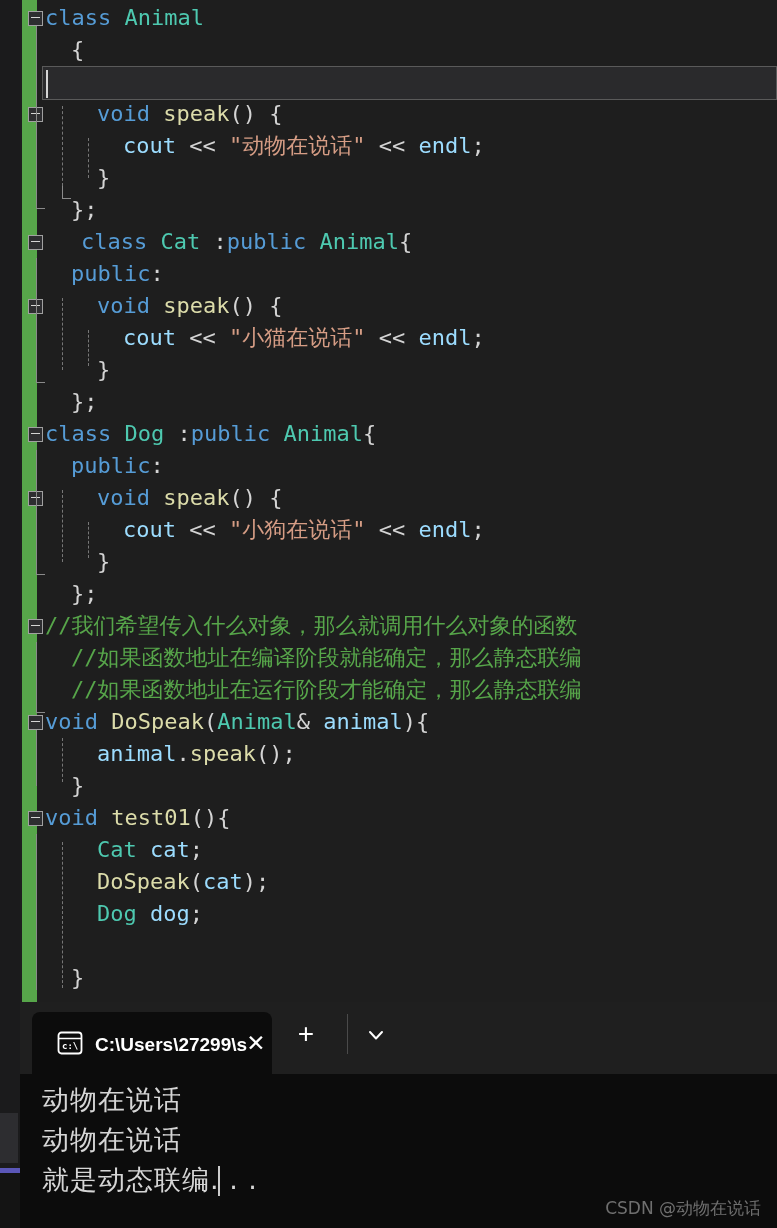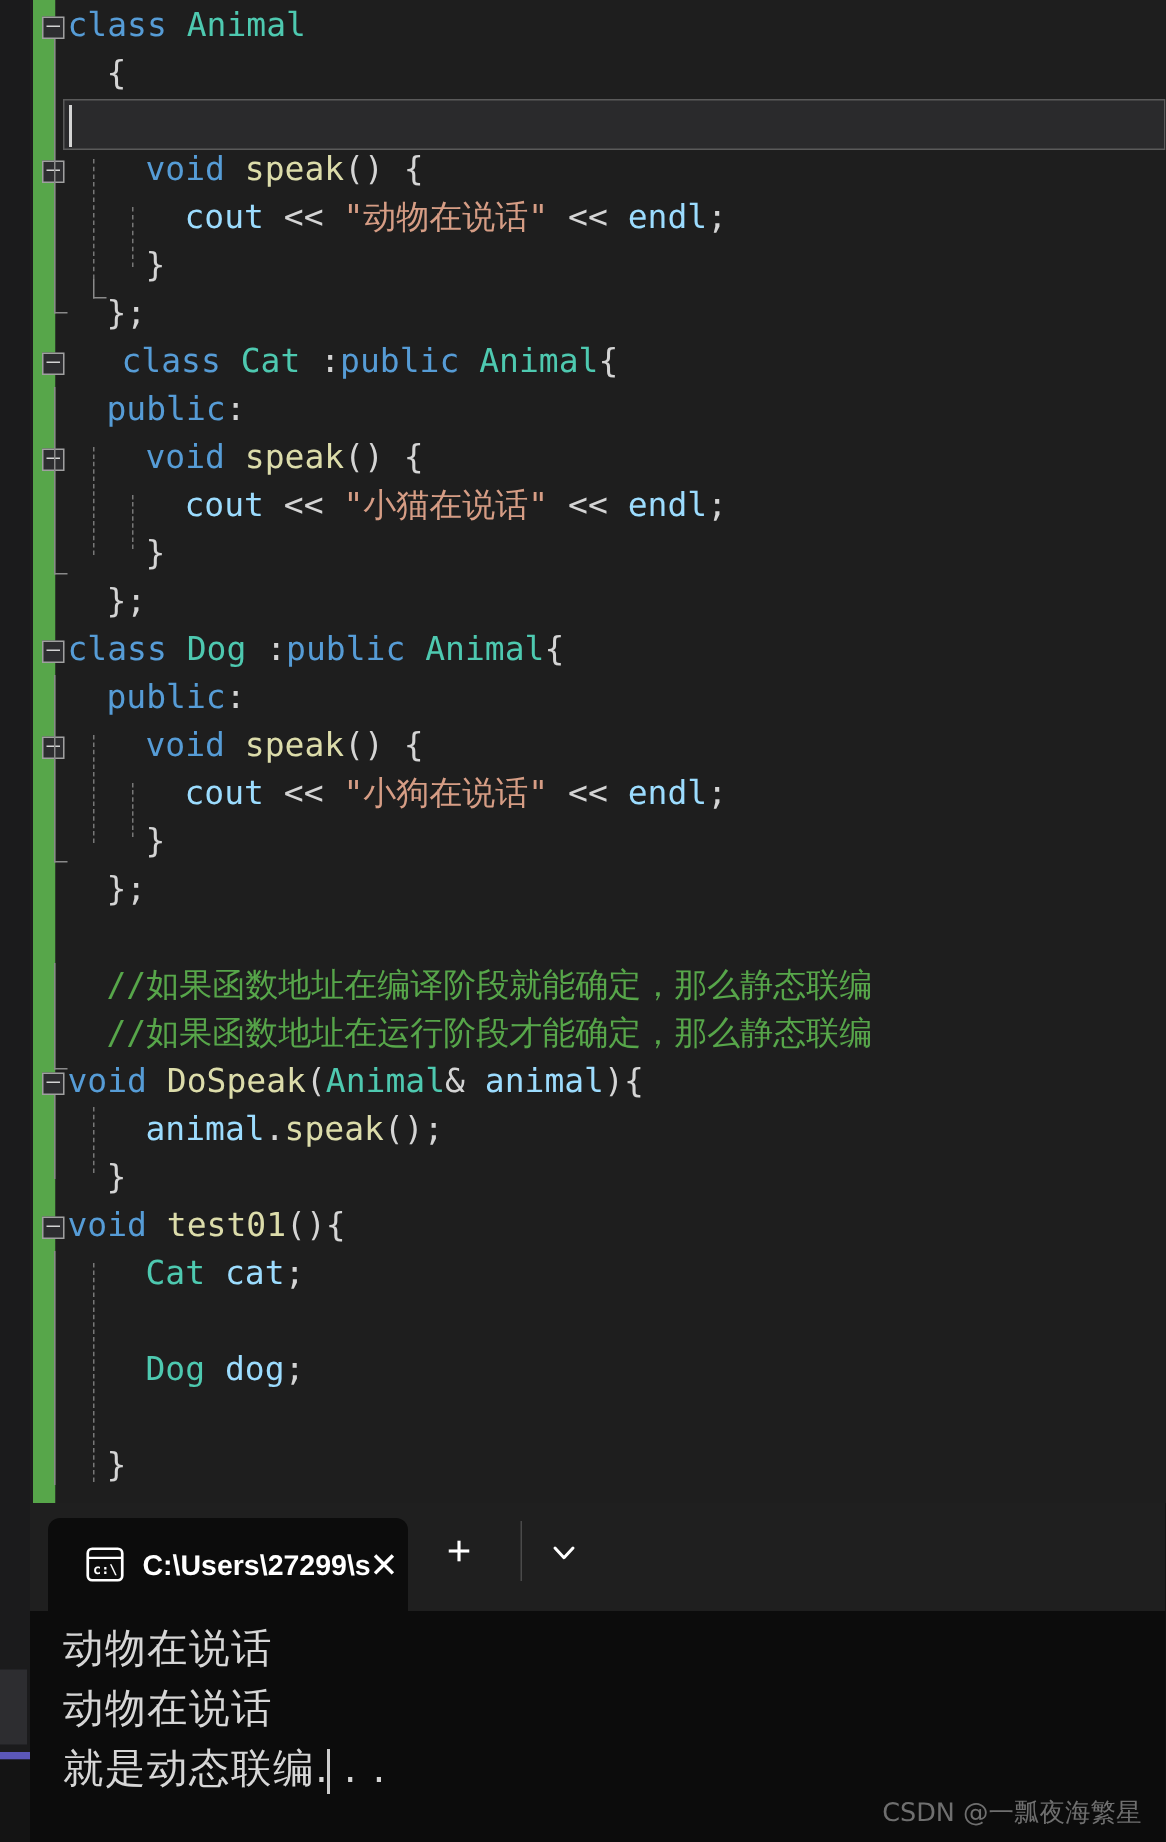--- a/index.html
+++ b/index.html
@@ -137,27 +137,29 @@
       <div class="line" style="top: 290px;"><span class="fold" style="left: 28px;"></span><span class="txt" style="left: 97px;"><span class="k">void</span><span class="pln"> </span><span class="fn">speak</span><span class="pln">() {</span></span></div>
       <div class="line" style="top: 322px;"><span class="txt" style="left: 123px;"><span class="var">cout</span><span class="pln"> &lt;&lt; </span><span class="str">"小猫在说话"</span><span class="pln"> &lt;&lt; </span><span class="var">endl</span><span class="pln">;</span></span></div>
       <div class="line" style="top: 354px;"><span class="txt" style="left: 97px;"><span class="pln">}</span></span></div>
       <div class="line" style="top: 386px;"><span class="txt" style="left: 71px;"><span class="pln">};</span></span></div>
       <div class="line" style="top: 418px;"><span class="fold" style="left: 28px;"></span><span class="txt" style="left: 45px;"><span class="k">class</span><span class="pln"> </span><span class="typ">Dog</span><span class="pln"> :</span><span class="k">public</span><span class="pln"> </span><span class="typ">Animal</span><span class="pln">{</span></span></div>
       <div class="line" style="top: 450px;"><span class="txt" style="left: 71px;"><span class="k">public</span><span class="pln">:</span></span></div>
       <div class="line" style="top: 482px;"><span class="fold" style="left: 28px;"></span><span class="txt" style="left: 97px;"><span class="k">void</span><span class="pln"> </span><span class="fn">speak</span><span class="pln">() {</span></span></div>
       <div class="line" style="top: 514px;"><span class="txt" style="left: 123px;"><span class="var">cout</span><span class="pln"> &lt;&lt; </span><span class="str">"小狗在说话"</span><span class="pln"> &lt;&lt; </span><span class="var">endl</span><span class="pln">;</span></span></div>
       <div class="line" style="top: 546px;"><span class="txt" style="left: 97px;"><span class="pln">}</span></span></div>
       <div class="line" style="top: 578px;"><span class="txt" style="left: 71px;"><span class="pln">};</span></span></div>
+      <div class="line" style="top: 610px;"><span class="fold" style="left: 28px;"></span><span class="txt" style="left: 45px;"><span class="cmt">//我们希望传入什么对象，那么就调用什么对象的函数</span></span></div>
       <div class="line" style="top: 642px;"><span class="txt" style="left: 71px;"><span class="cmt">//如果函数地址在编译阶段就能确定，那么静态联编</span></span></div>
       <div class="line" style="top: 674px;"><span class="txt" style="left: 71px;"><span class="cmt">//如果函数地址在运行阶段才能确定，那么静态联编</span></span></div>
       <div class="line" style="top: 706px;"><span class="fold" style="left: 28px;"></span><span class="txt" style="left: 45px;"><span class="k">void</span><span class="pln"> </span><span class="fn">DoSpeak</span><span class="pln">(</span><span class="typ">Animal</span><span class="pln">&amp; </span><span class="var">animal</span><span class="pln">){</span></span></div>
       <div class="line" style="top: 738px;"><span class="txt" style="left: 97px;"><span class="var">animal</span><span class="pln">.</span><span class="fn">speak</span><span class="pln">();</span></span></div>
       <div class="line" style="top: 770px;"><span class="txt" style="left: 71px;"><span class="pln">}</span></span></div>
       <div class="line" style="top: 802px;"><span class="fold" style="left: 28px;"></span><span class="txt" style="left: 45px;"><span class="k">void</span><span class="pln"> </span><span class="fn">test01</span><span class="pln">(){</span></span></div>
       <div class="line" style="top: 834px;"><span class="txt" style="left: 97px;"><span class="typ">Cat</span><span class="pln"> </span><span class="var">cat</span><span class="pln">;</span></span></div>
+      <div class="line" style="top: 866px;"><span class="txt" style="left: 97px;"><span class="fn">DoSpeak</span><span class="pln">(</span><span class="var">cat</span><span class="pln">);</span></span></div>
       <div class="line" style="top: 898px;"><span class="txt" style="left: 97px;"><span class="typ">Dog</span><span class="pln"> </span><span class="var">dog</span><span class="pln">;</span></span></div>
       <div class="line" style="top: 962px;"><span class="txt" style="left: 71px;"><span class="pln">}</span></span></div>
       <div class="vline solid" style="left: 36px; top: 26px; height: 170px;"></div>
       <div class="lcorner" style="left: 36px; top: 196px; height: 12px;"></div>
       <div class="vline dash" style="left: 62px; top: 106px; height: 80px;"></div>
       <div class="lcorner" style="left: 62px; top: 186px; height: 12px;"></div>
       <div class="vline dash" style="left: 88px; top: 138px; height: 40px;"></div>
       <div class="vline solid" style="left: 36px; top: 258px; height: 112px;"></div>
       <div class="lcorner" style="left: 36px; top: 370px; height: 12px;"></div>
       <div class="vline dash" style="left: 62px; top: 298px; height: 72px;"></div>
@@ -209,15 +211,15 @@
       </svg>
     </span>
   </div>
 
   <div class="term-body">
     <div class="cline" style="top:8px;">动物在说话</div>
     <div class="cline" style="top:48px;">动物在说话</div>
     <div class="cline" style="top:88px;">就是动态联编. . .</div>
     <div class="caret" style="left:198px;top:92px;"></div>
 
-    <div class="watermark">CSDN @一瓢夜海繁星</div>
+    <div class="watermark">CSDN @动物在说话</div>
   </div>
 </div>
 
 </body></html>

